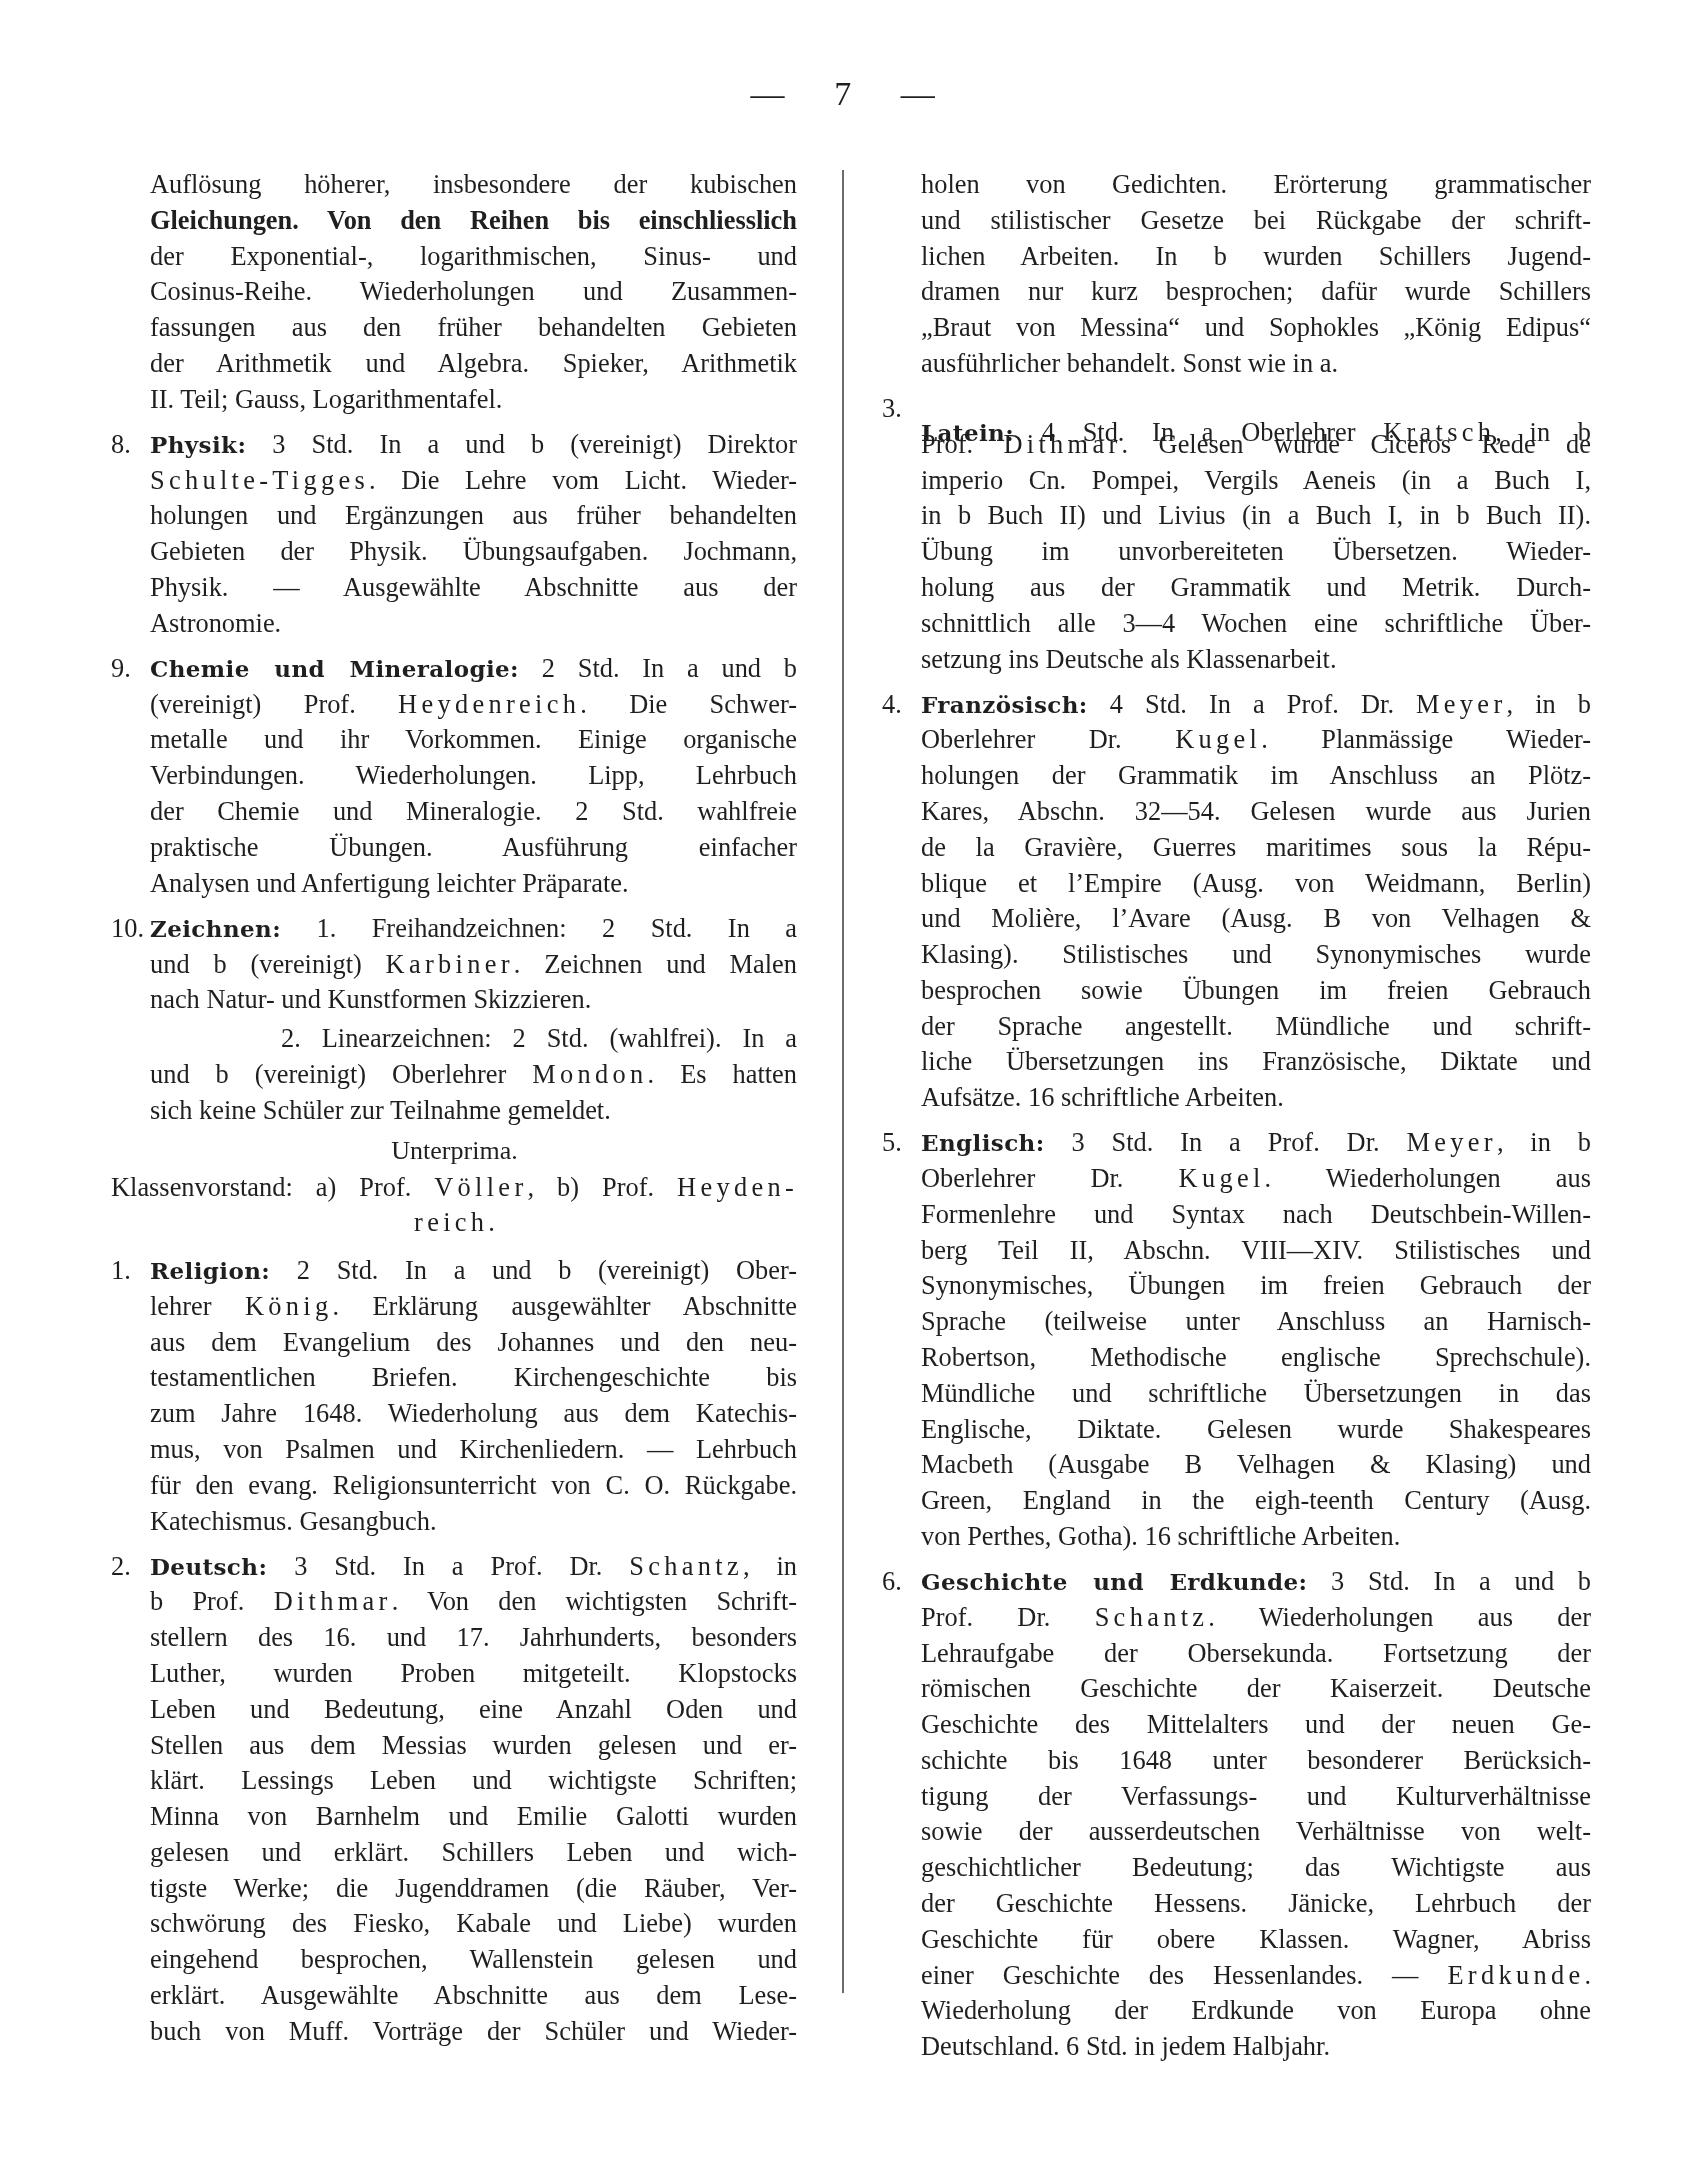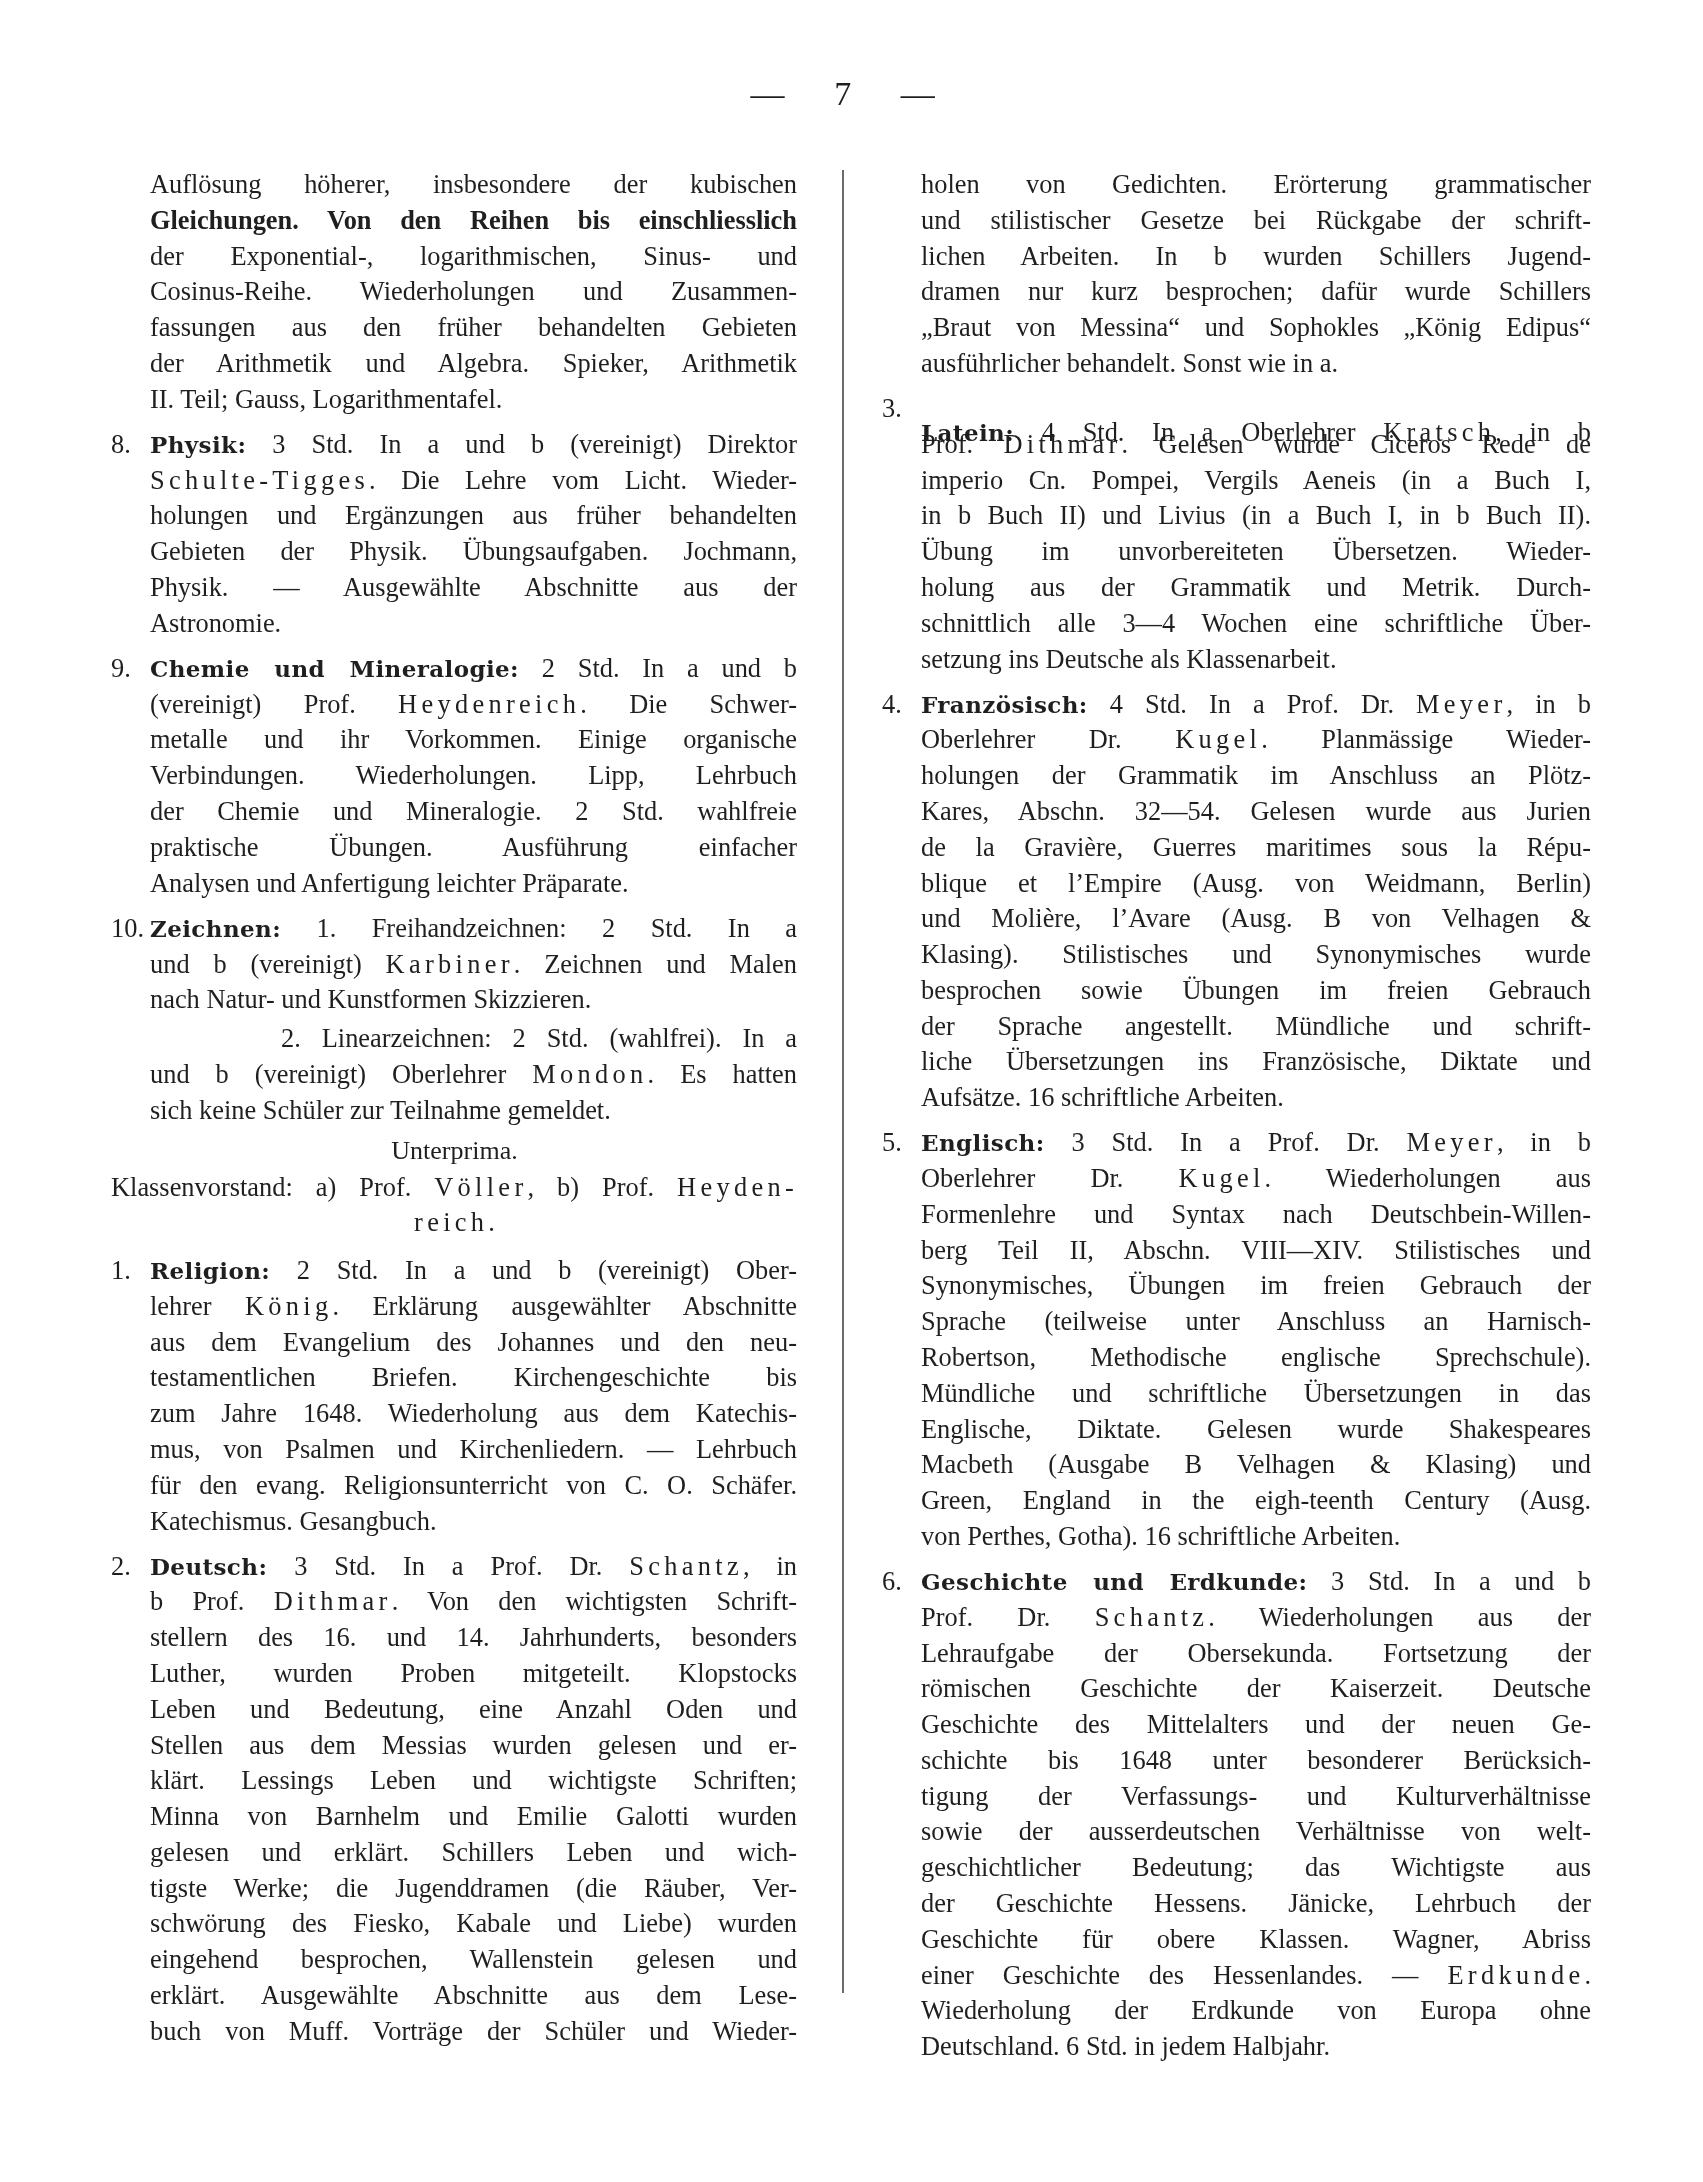--- a/index.html
+++ b/index.html
@@ -66,26 +66,26 @@
     <div class="heading" style="top: 1129px;">Unterprima.</div>
     <div class="line full" style="top: 1169px; left: 0px; width: 687px; right: auto;">Klassenvorstand: a) Prof. <span class="sp">Völler</span>, b) Prof. <span class="sp">Heyden-</span></div>
     <div class="line full center" style="top: 1204px; left: 0px; width: 687px; right: auto;"><span class="sp">reich</span>.</div>
     <div class="num" style="top: 1252px;">1.</div>
     <div class="line" style="top: 1252px; width: 647px; right: auto;"><span class="hd">Religion:</span> 2 Std. In a und b (vereinigt) Ober-</div>
     <div class="line" style="top: 1288px; width: 647px; right: auto;">lehrer <span class="sp">König</span>. Erklärung ausgewählter Abschnitte</div>
     <div class="line" style="top: 1324px; width: 647px; right: auto;">aus dem Evangelium des Johannes und den neu-</div>
     <div class="line" style="top: 1359px; width: 647px; right: auto;">testamentlichen Briefen. Kirchengeschichte bis</div>
     <div class="line" style="top: 1395px; width: 647px; right: auto;">zum Jahre 1648. Wiederholung aus dem Katechis-</div>
     <div class="line" style="top: 1431px; width: 647px; right: auto;">mus, von Psalmen und Kirchenliedern. — Lehrbuch</div>
-    <div class="line" style="top: 1467px; width: 647px; right: auto;">für den evang. Religionsunterricht von C. O. Schäfer.</div>
+    <div class="line" style="top: 1467px; width: 647px; right: auto;">für den evang. Religionsunterricht von C. O. Rückgabe.</div>
     <div class="line last" style="top: 1503px; width: 647px; right: auto;">Katechismus. Gesangbuch.</div>
     <div class="num" style="top: 1548px;">2.</div>
     <div class="line" style="top: 1548px; width: 647px; right: auto;"><span class="hd">Deutsch:</span> 3 Std. In a Prof. Dr. <span class="sp">Schantz</span>, in</div>
     <div class="line" style="top: 1583px; width: 647px; right: auto;">b Prof. <span class="sp">Dithmar</span>. Von den wichtigsten Schrift-</div>
-    <div class="line" style="top: 1619px; width: 647px; right: auto;">stellern des 16. und 14. Jahrhunderts, besonders</div>
+    <div class="line" style="top: 1619px; width: 647px; right: auto;">stellern des 16. und 17. Jahrhunderts, besonders</div>
     <div class="line" style="top: 1655px; width: 647px; right: auto;">Luther, wurden Proben mitgeteilt. Klopstocks</div>
     <div class="line" style="top: 1691px; width: 647px; right: auto;">Leben und Bedeutung, eine Anzahl Oden und</div>
     <div class="line" style="top: 1727px; width: 647px; right: auto;">Stellen aus dem Messias wurden gelesen und er-</div>
     <div class="line" style="top: 1762px; width: 647px; right: auto;">klärt. Lessings Leben und wichtigste Schriften;</div>
     <div class="line" style="top: 1798px; width: 647px; right: auto;">Minna von Barnhelm und Emilie Galotti wurden</div>
     <div class="line" style="top: 1834px; width: 647px; right: auto;">gelesen und erklärt. Schillers Leben und wich-</div>
     <div class="line" style="top: 1870px; width: 647px; right: auto;">tigste Werke; die Jugenddramen (die Räuber, Ver-</div>
     <div class="line" style="top: 1905px; width: 647px; right: auto;">schwörung des Fiesko, Kabale und Liebe) wurden</div>
     <div class="line" style="top: 1941px; width: 647px; right: auto;">eingehend besprochen, Wallenstein gelesen und</div>
     <div class="line" style="top: 1977px; width: 647px; right: auto;">erklärt. Ausgewählte Abschnitte aus dem Lese-</div>

